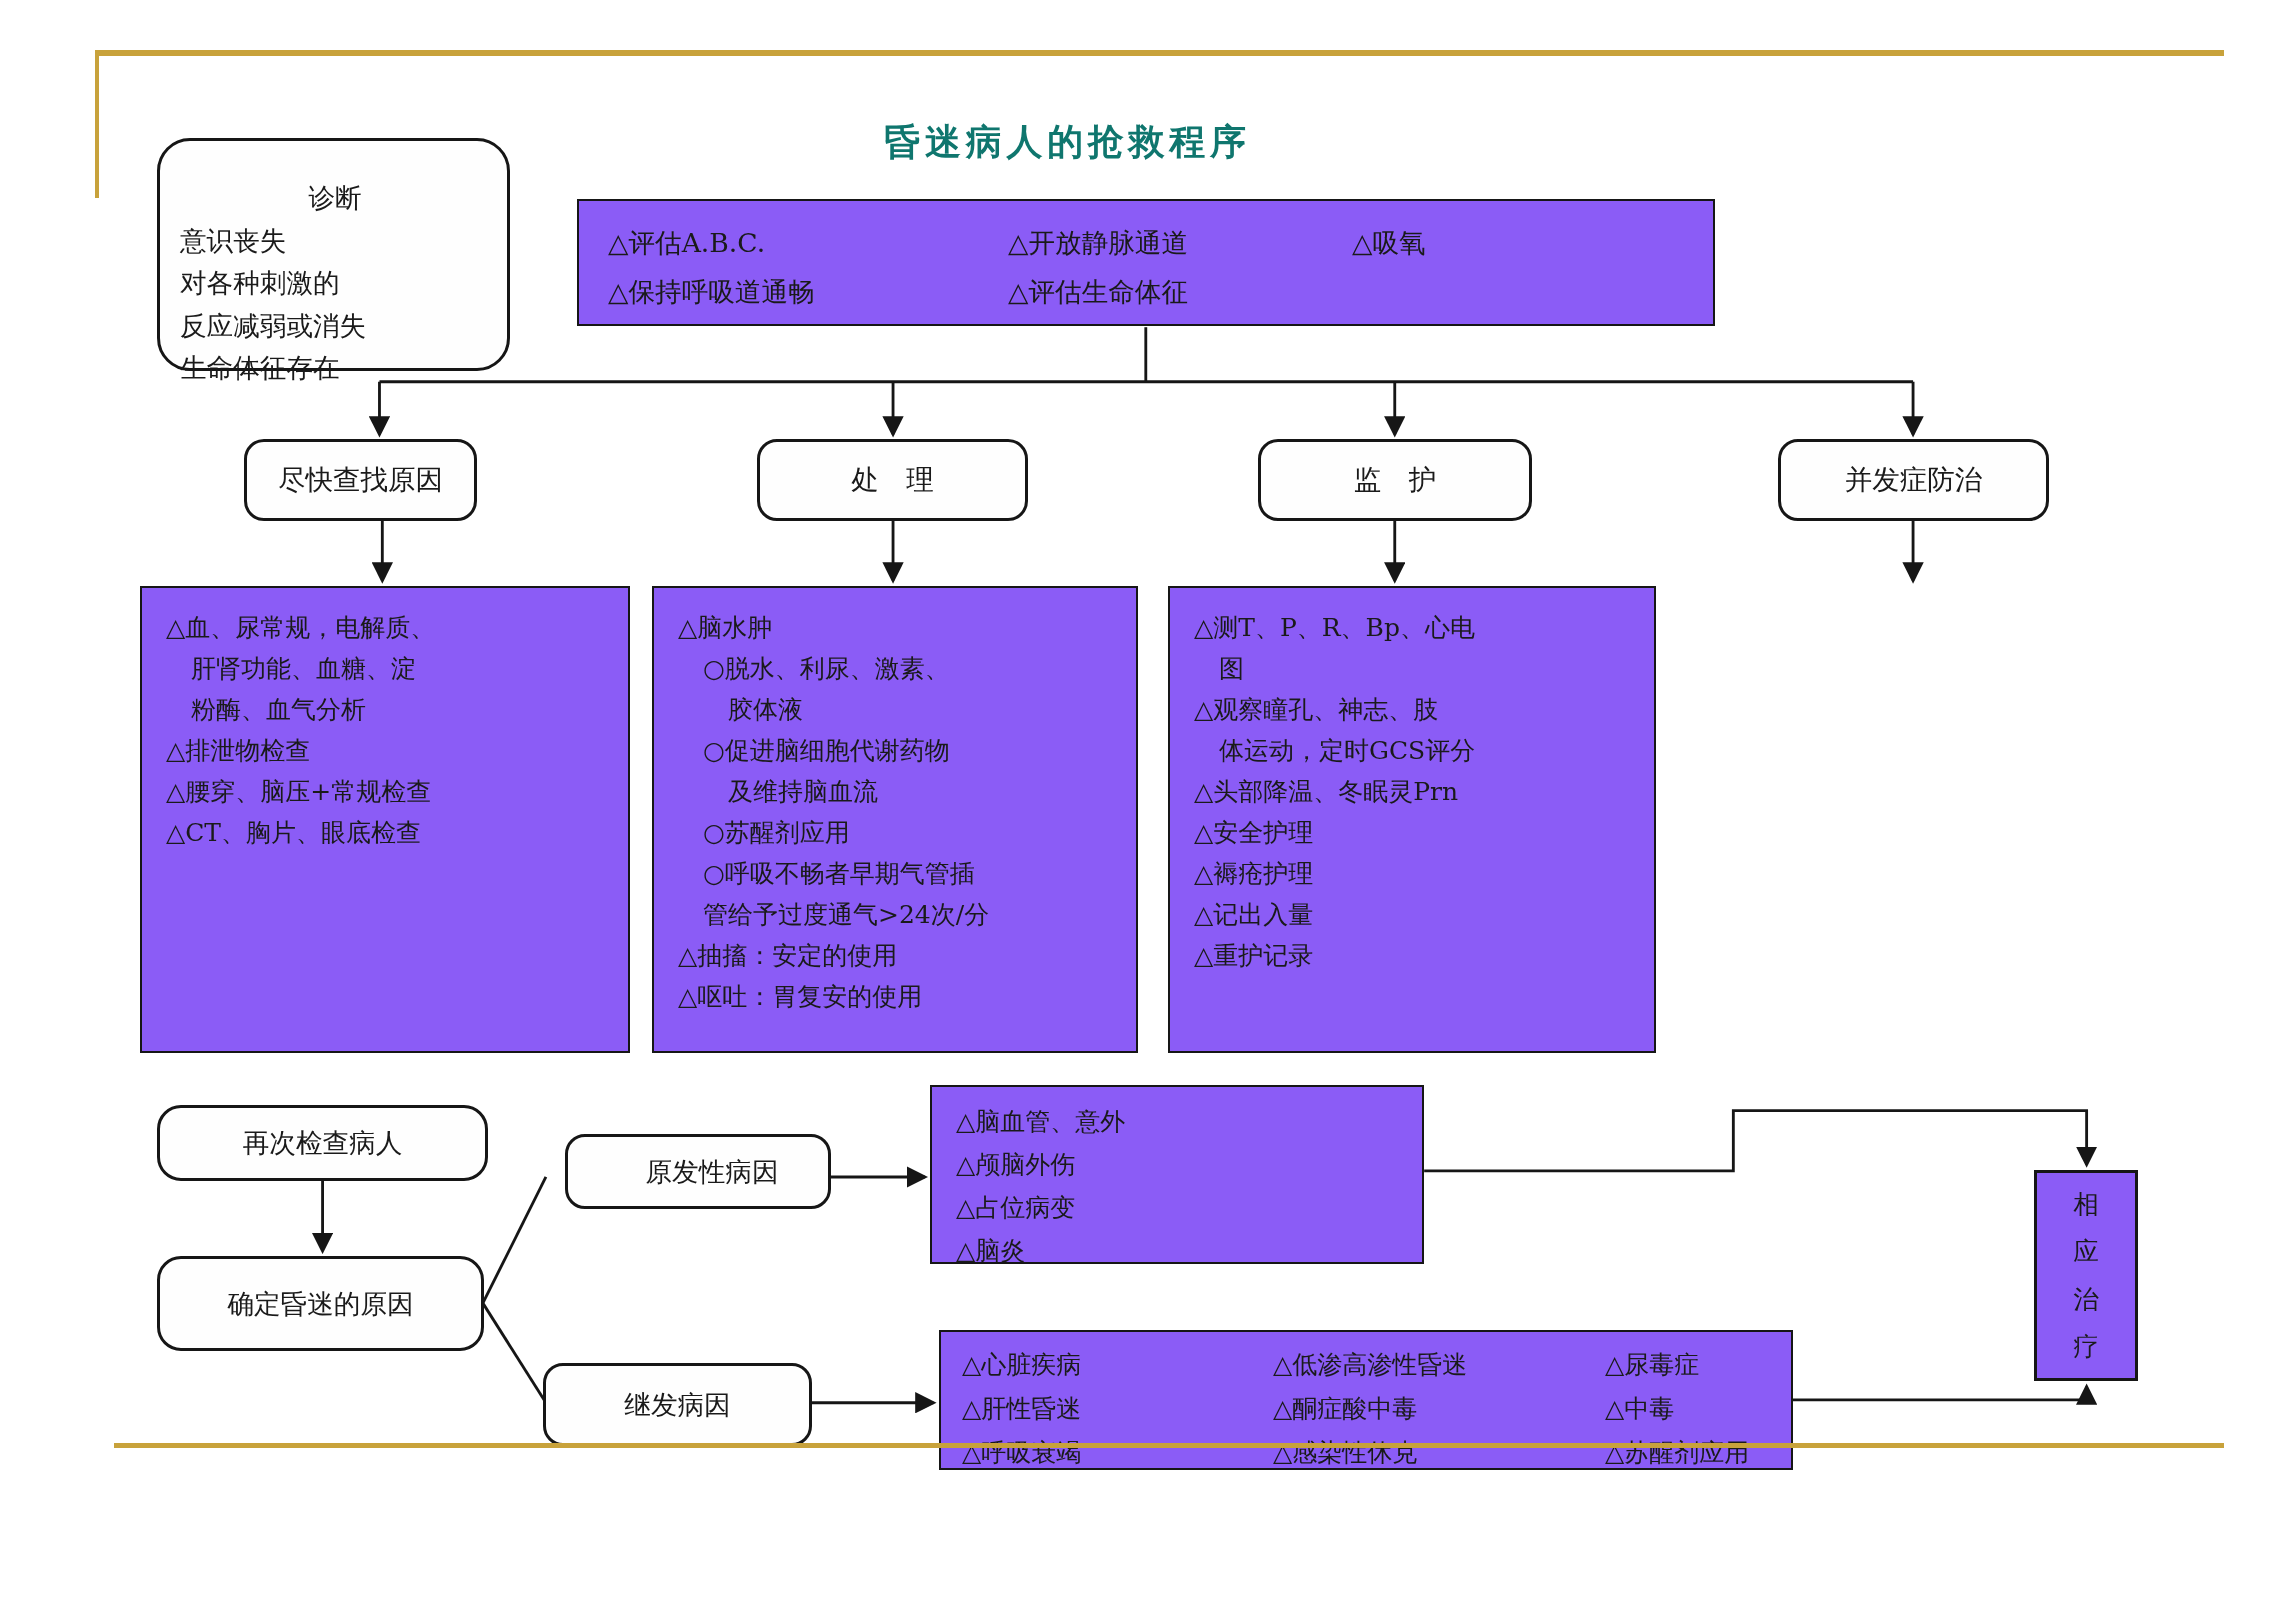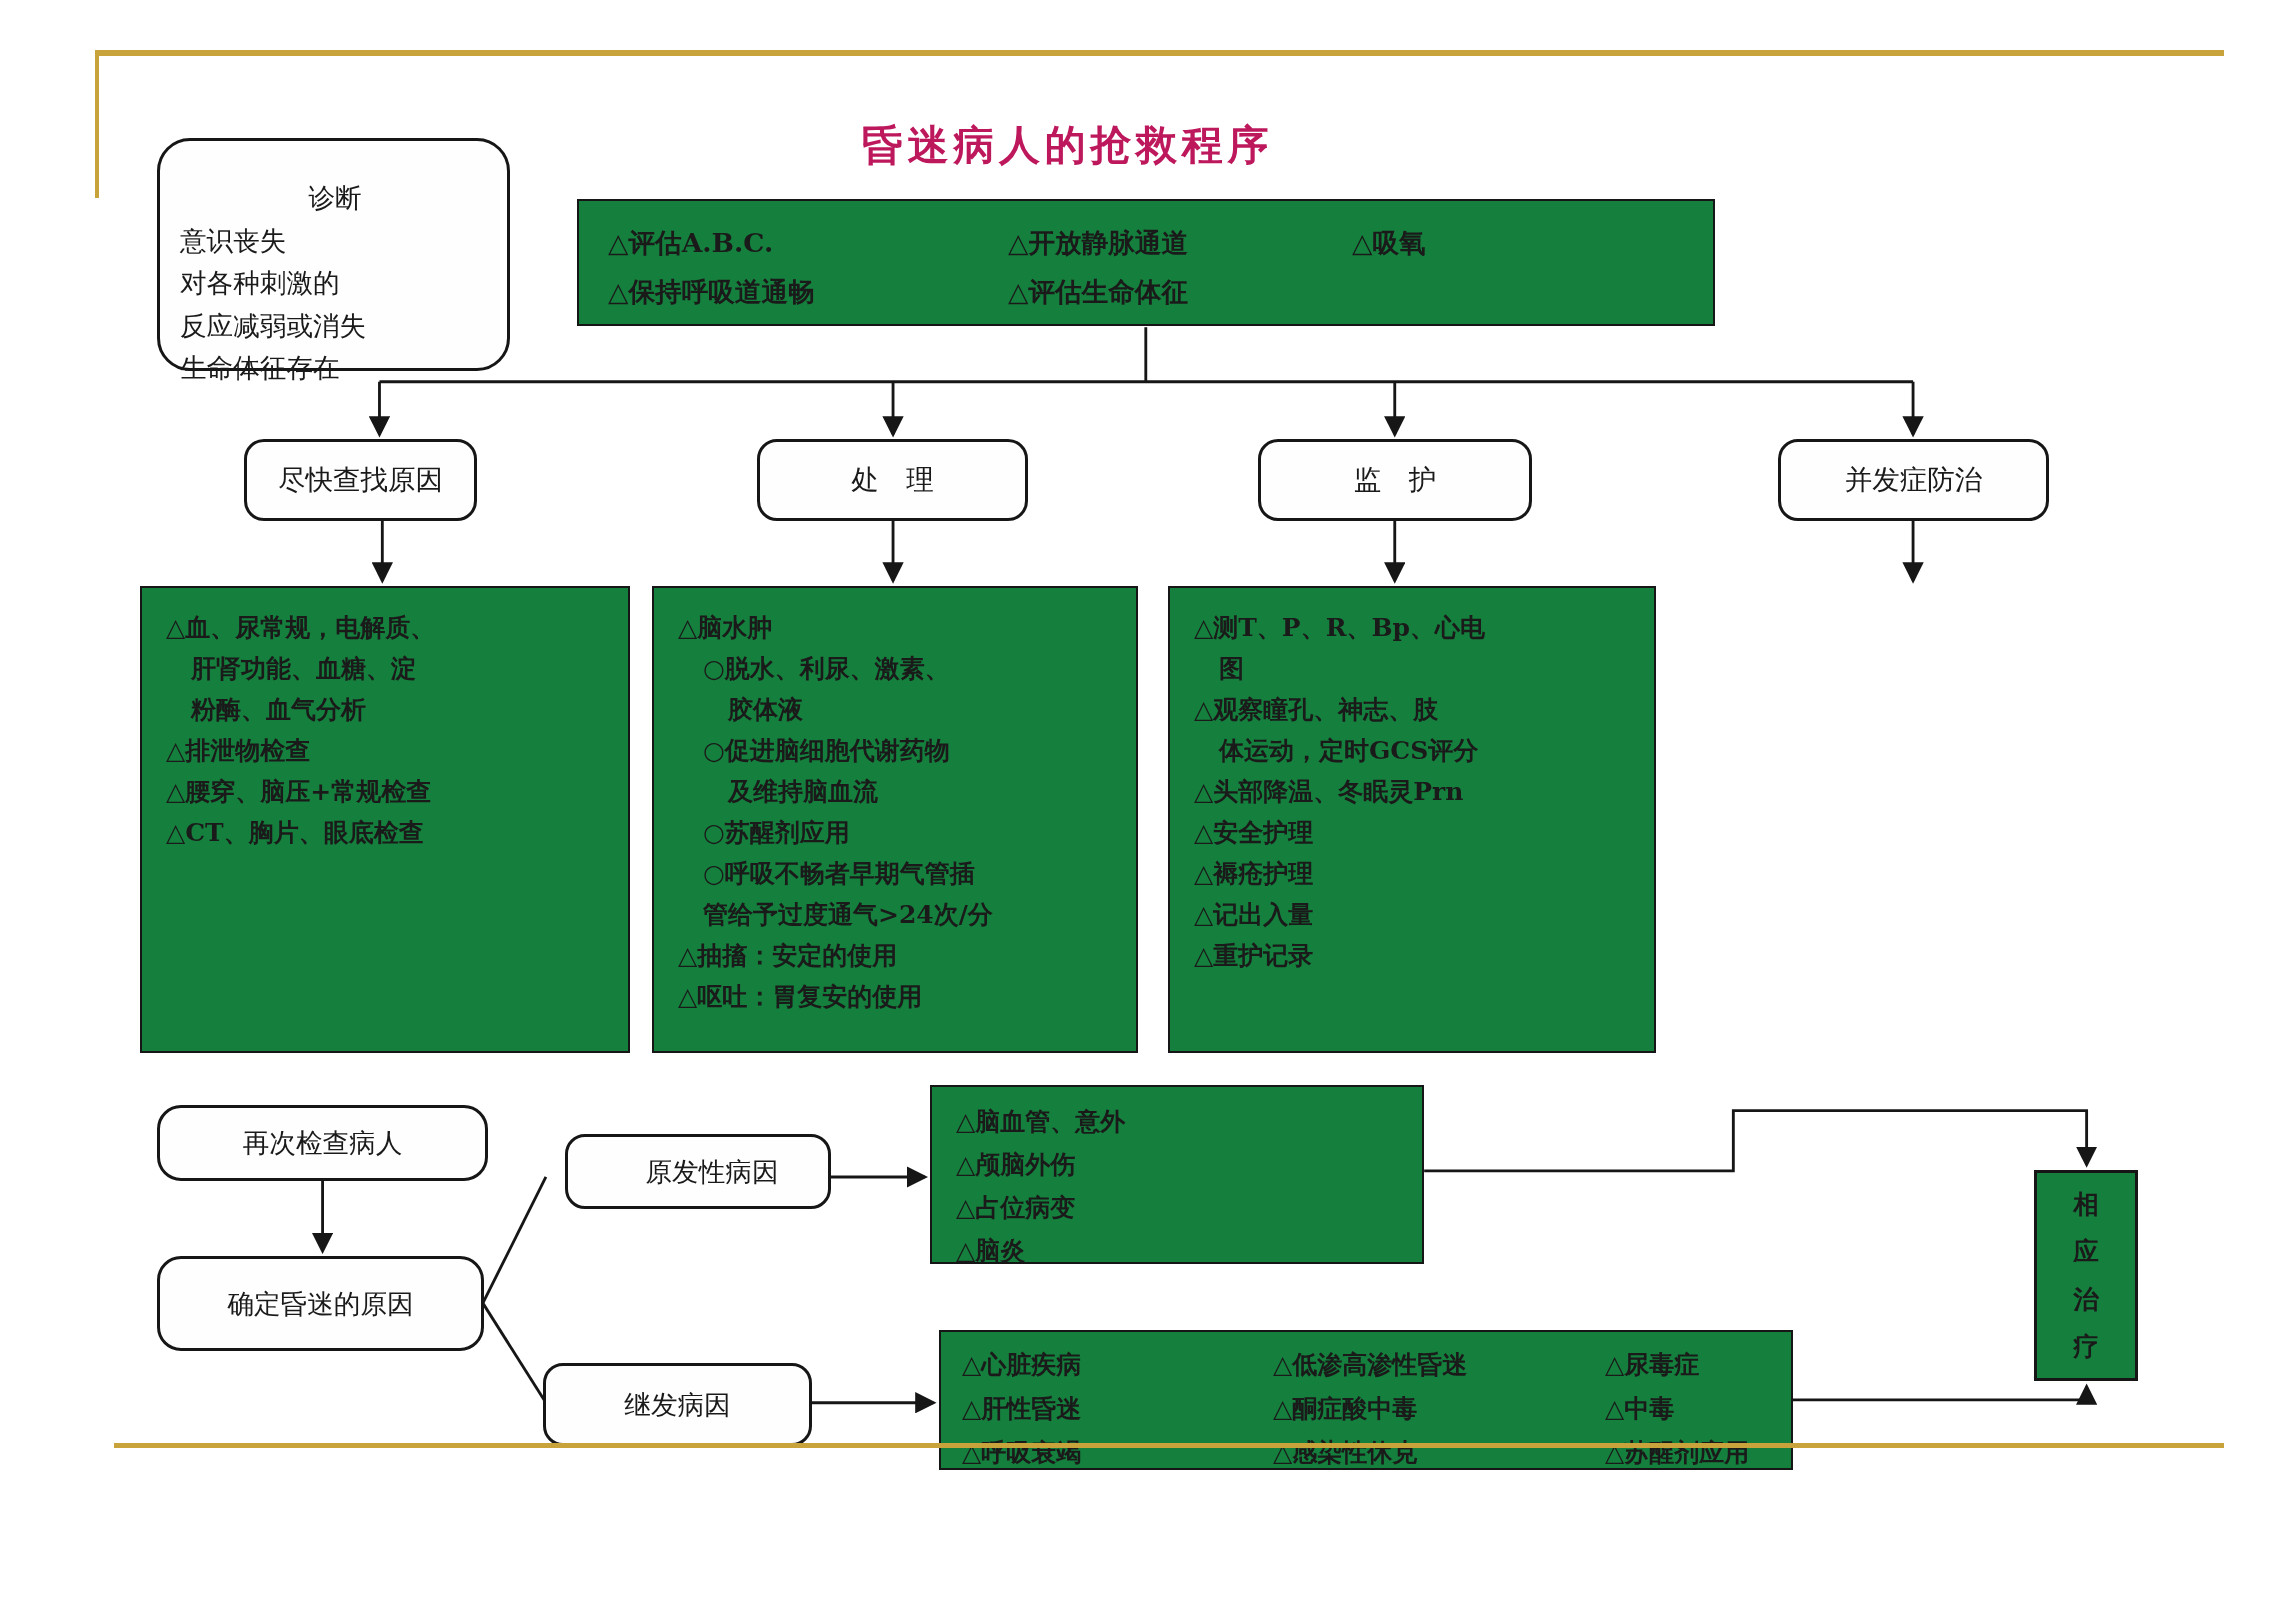--- a/index.html
+++ b/index.html
@@ -4,23 +4,23 @@
 <style>
   html,body{margin:0;padding:0;background:#ffffff;}
   #slide{
     position:relative;width:2284px;height:1618px;background:#ffffff;overflow:hidden;
     font-family:"DejaVu Serif","Liberation Serif",serif;color:#1a1a1a;
   }
   #connectors{position:absolute;left:0;top:0;z-index:1;}
   .goldline{position:absolute;background:#c8a23b;z-index:3;}
   .title{
     position:absolute;left:783px;top:118px;width:569px;text-align:center;
-    font-size:41px;font-weight:bold;letter-spacing:4.7px;color:#be185d;z-index:2;
+    font-size:36px;font-weight:bold;letter-spacing:4.7px;color:#0f766e;z-index:2;
   }
-  .box{position:absolute;background:#15803d;border:2.8px solid #161616;box-sizing:border-box;z-index:2;font-weight:bold;}
+  .box{position:absolute;background:#8b5cf6;border:2.8px solid #161616;box-sizing:border-box;z-index:2;}
   .rbox{position:absolute;background:#fefefe;border:3.3px solid #161616;box-sizing:border-box;z-index:2;}
   .pre{white-space:pre-wrap;}
   .diagbox{border-radius:33px;padding:12.3px 17px 0 20px;font-size:26.6px;line-height:1.6;}
   .diag-head{text-align:center;margin-top:24px;}
   .initialbox{padding-top:17px;font-size:26.6px;line-height:1.85;}
   .initialbox .col{position:absolute;top:17px;}
   .hdr{border-radius:20px;display:flex;align-items:center;justify-content:center;font-size:27.5px;}
   .detail{padding:19px 9.5px 0 24px;font-size:25px;line-height:1.64;}
   .smallr{border-radius:24px;display:flex;align-items:center;justify-content:center;font-size:26.6px;}
   .causes{padding:13.3px 9.5px 0 24px;font-size:25px;line-height:1.72;}

